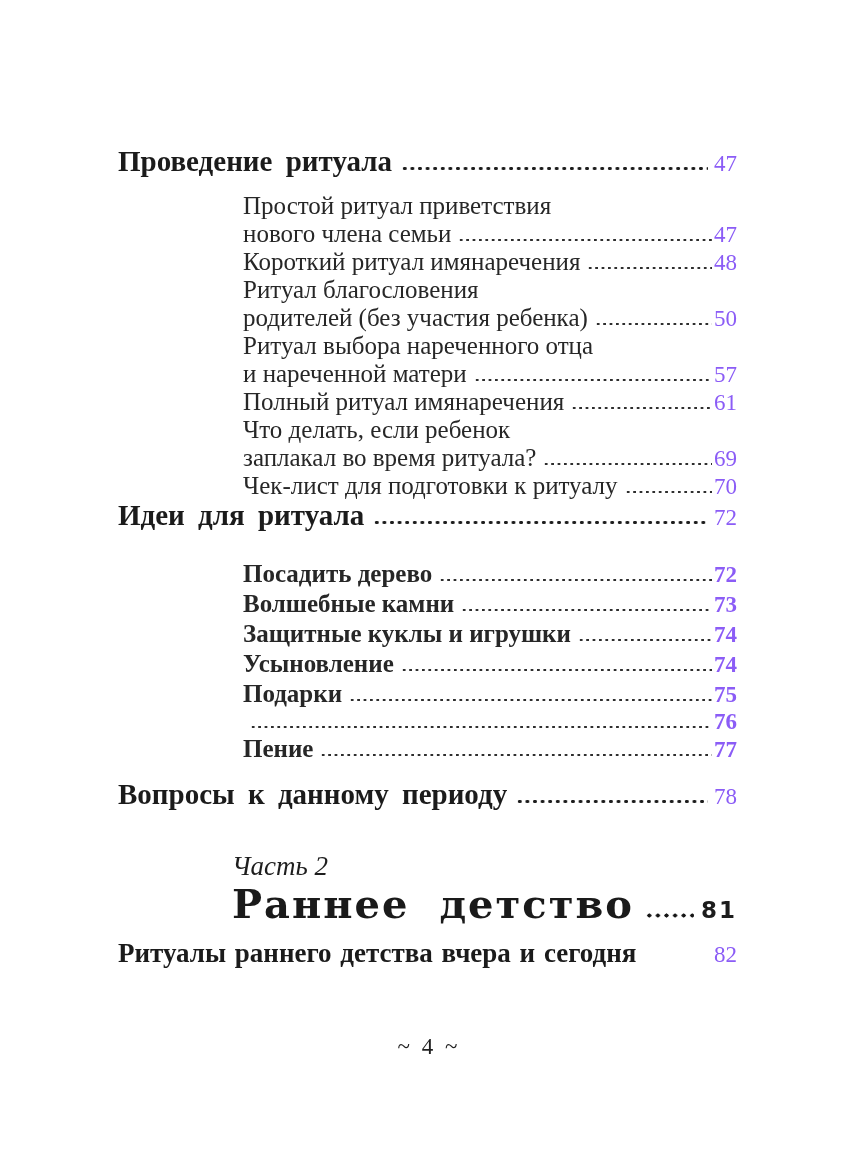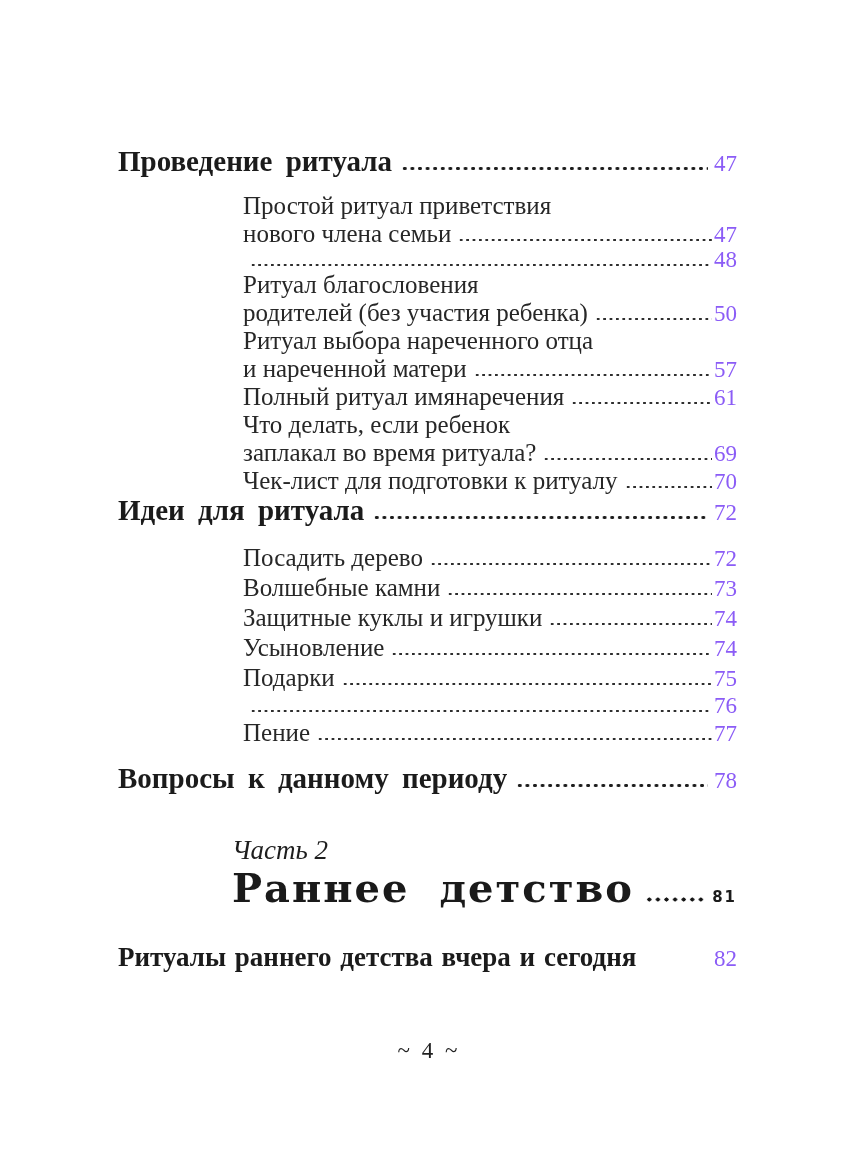--- a/index.html
+++ b/index.html
@@ -52,42 +52,42 @@
   
   .sublist {
     margin-left: 125px; margin-top: 16px;
     font-size: 25px; line-height: 28px; color: #272727;
   }
   .sublist.spaced .entry + .entry { margin-top: 2px; }
   .preline { white-space: nowrap; }
   .txt { white-space: nowrap; flex: 0 0 auto; }
 
   .sec2 { }
-  .sec2list { margin-top: 19px; }
+  .sec2list { margin-top: 30px; font-weight: bold; }
   .sec3 { margin-top: 16px; }
 
   
   .part { margin-left: 114px; }
   .part-label {
     margin-top: 42px;
     font-style: italic; font-size: 27px; line-height: 30px; color: #1e1e1e;
   }
   .part-title-row {
     font-family: "DejaVu Serif", serif;
     font-weight: bold; font-size: 40px; line-height: 46px;
     letter-spacing: 2px; word-spacing: 14px; color: #1a1a1a; justify-content: flex-end;
   }
   .part-title-row .pg {
     font-family: "DejaVu Sans", sans-serif;
-    font-weight: bold; font-size: 15px; letter-spacing: 2px; color: #1c1c1c;
+    font-weight: bold; font-size: 23px; letter-spacing: 2px; color: #1c1c1c;
   }
 
   
   .sec4 {
-    margin-top: 31px;
+    margin-top: 11px;
     font-weight: bold; font-size: 27px; line-height: 30px;
     word-spacing: 2px; color: #1b1b1b; gap: 31px;
   }
   .sec4 .pg { font-weight: normal; }
 
   .footer {
     margin-top: 66px;
     text-align: center;
     font-size: 23px; color: #1f1f1f;
     word-spacing: 6px;
@@ -108,20 +108,21 @@
     <div class="entry">
       <div class="preline">Простой ритуал приветствия</div>
       <div class="row">
         <span class="txt">нового члена семьи</span>
         <span class="leader"></span>
         <span class="pg">47</span>
       </div>
     </div>
     <div class="entry">
       <div class="row">
+        <span class="txt">Короткий ритуал имянаречения</span>
         <span class="leader"></span>
         <span class="pg">48</span>
       </div>
     </div>
     <div class="entry">
       <div class="preline">Ритуал благословения</div>
       <div class="row">
         <span class="txt">родителей (без участия ребенка)</span>
         <span class="leader"></span>
         <span class="pg">50</span>

